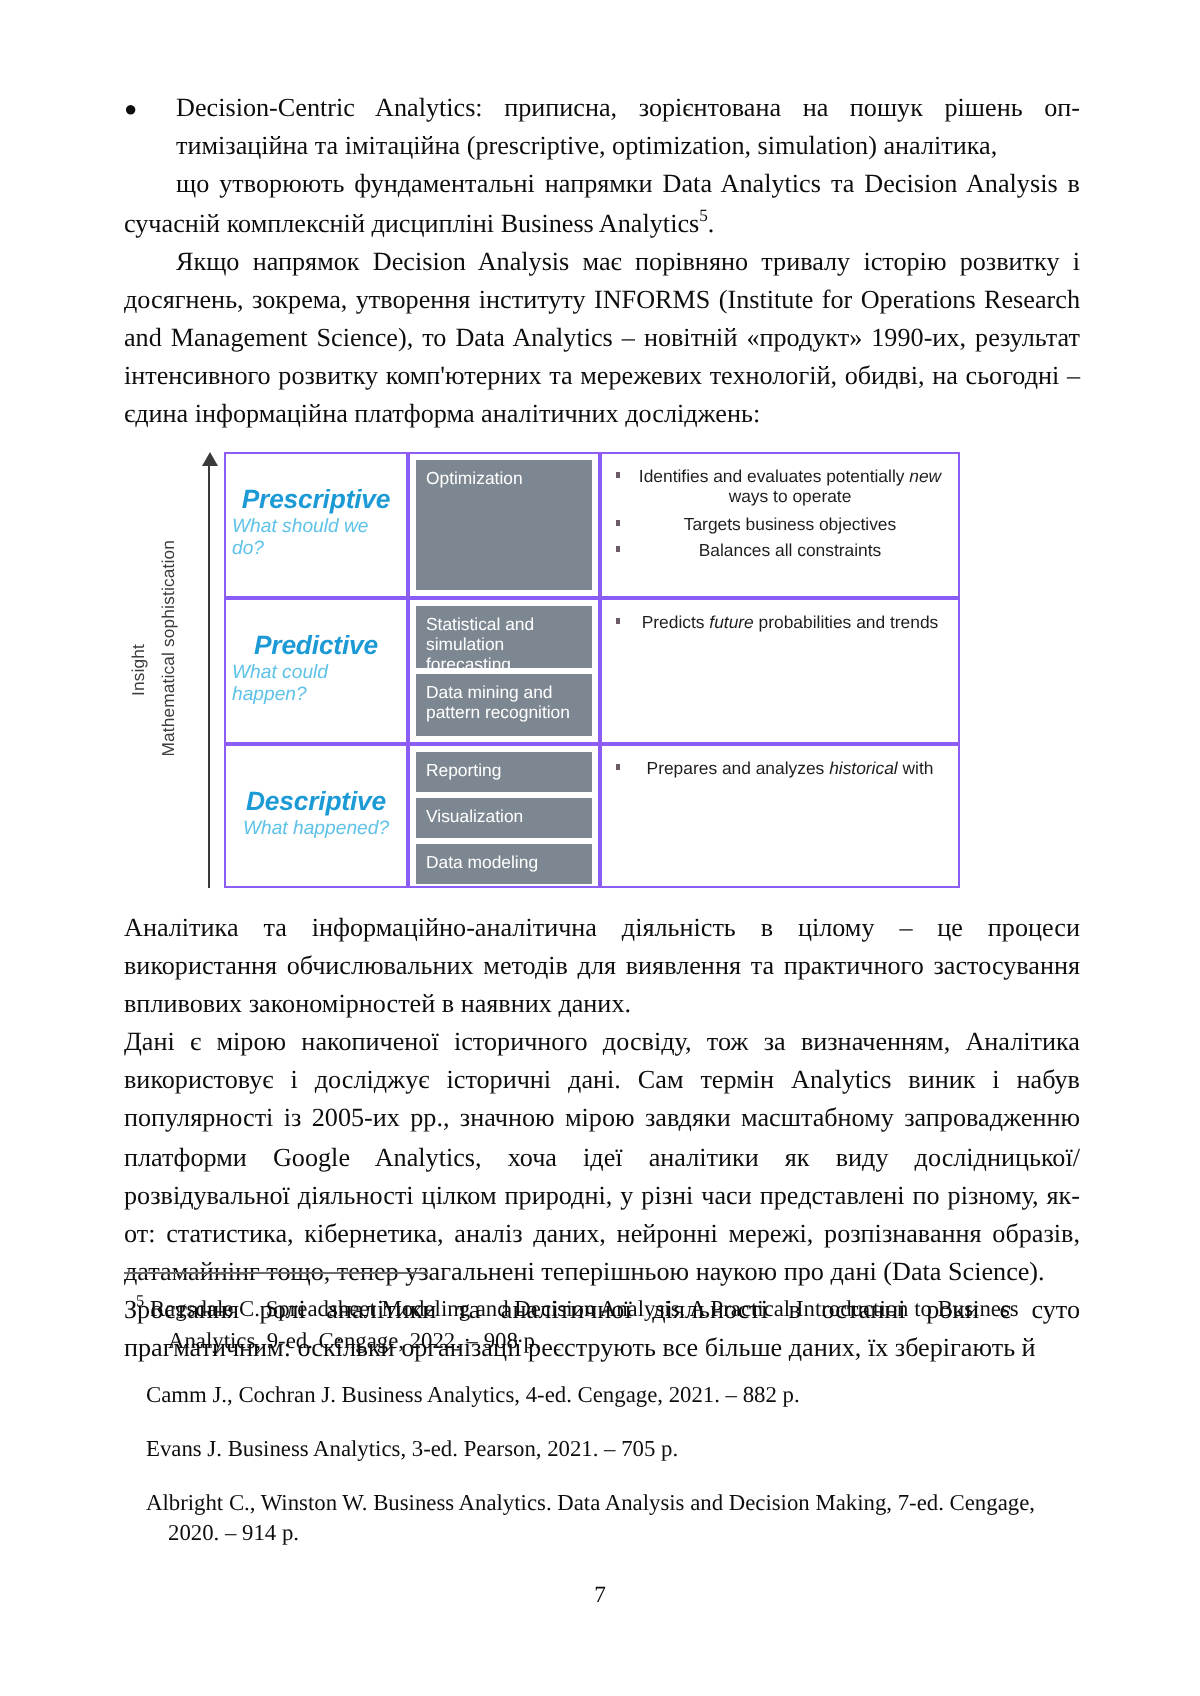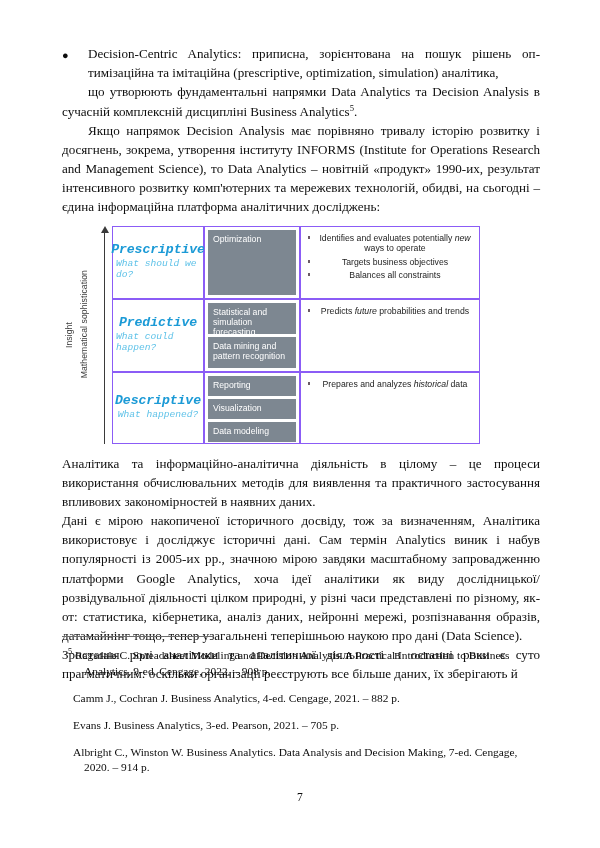--- a/index.html
+++ b/index.html
@@ -123,21 +123,20 @@
     background: #ffffff;
     position: relative;
   }
   .cell-title {
     width: 92px;
     display: flex;
     flex-direction: column;
     align-items: center;
     justify-content: center;
     padding: 2px 3px;
-    font-family: Liberation Mono, monospace;
   }
   .cell-mid {
     width: 96px;
     padding: 3px 3px;
     display: flex;
     flex-direction: column;
     justify-content: flex-start;
     gap: 3px;
   }
   .cell-right {
@@ -300,21 +299,21 @@
           <div class="stage-name">Descriptive</div>
           <div class="stage-q">What happened?</div>
         </div>
         <div class="cell cell-mid">
           <div class="gbox">Reporting</div>
           <div class="gbox">Visualization</div>
           <div class="gbox">Data modeling</div>
         </div>
         <div class="cell cell-right">
           <ul class="blist">
-            <li><span>Prepares and analyzes </span><em>historical</em><span> data</span></li>
+            <li><span>Prepares and analyzes </span><em>historical</em><span> with</span></li>
           </ul>
         </div>
       </div>
 
     </div>
   </div>
 
   <p class="para">Аналітика та інформаційно-аналітична діяльність в цілому – це процеси використання обчислювальних методів для виявлення та практичного застосування впливових закономірностей в наявних даних.</p>
   <p class="para">Дані є мірою накопиченої історичного досвіду, тож за визначенням, Аналітика використовує і досліджує історичні дані. Сам термін Analytics виник і набув популярності із 2005-их рр., значною мірою завдяки масштабному запровадженню платформи Google Analytics, хоча ідеї аналітики як виду дослідницької/розвідувальної діяльності цілком природні, у різні часи представлені по різному, як-от: статистика, кібернетика, аналіз даних, нейронні мережі, розпізнавання образів, датамайнінг тощо, тепер узагальнені теперішньою наукою про дані (Data Science).</p>
   <p class="para">Зростання ролі аналітики та аналітичної діяльності в останні роки є суто прагматичним: оскільки організації реєструють все більше даних, їх зберігають й</p>

